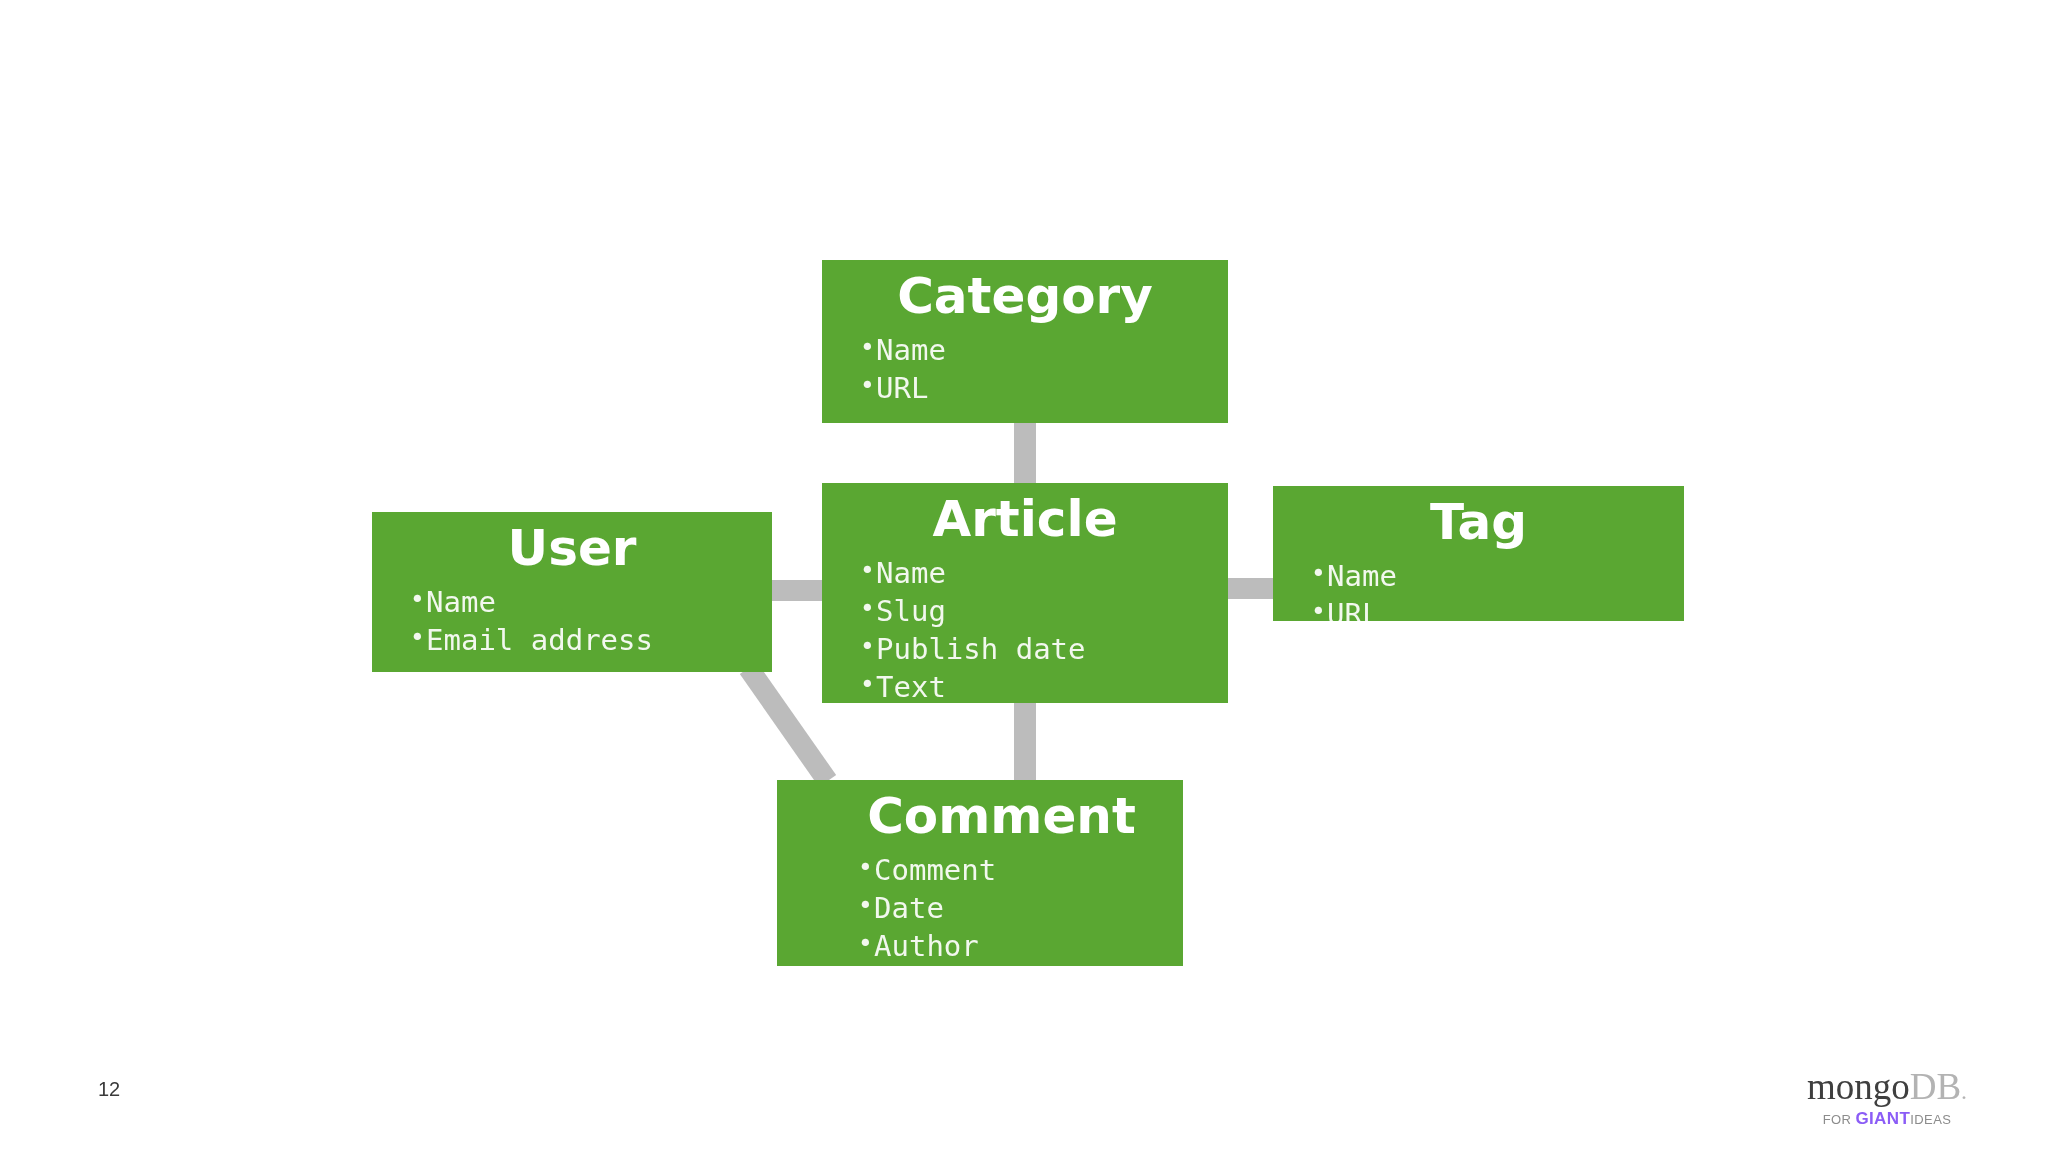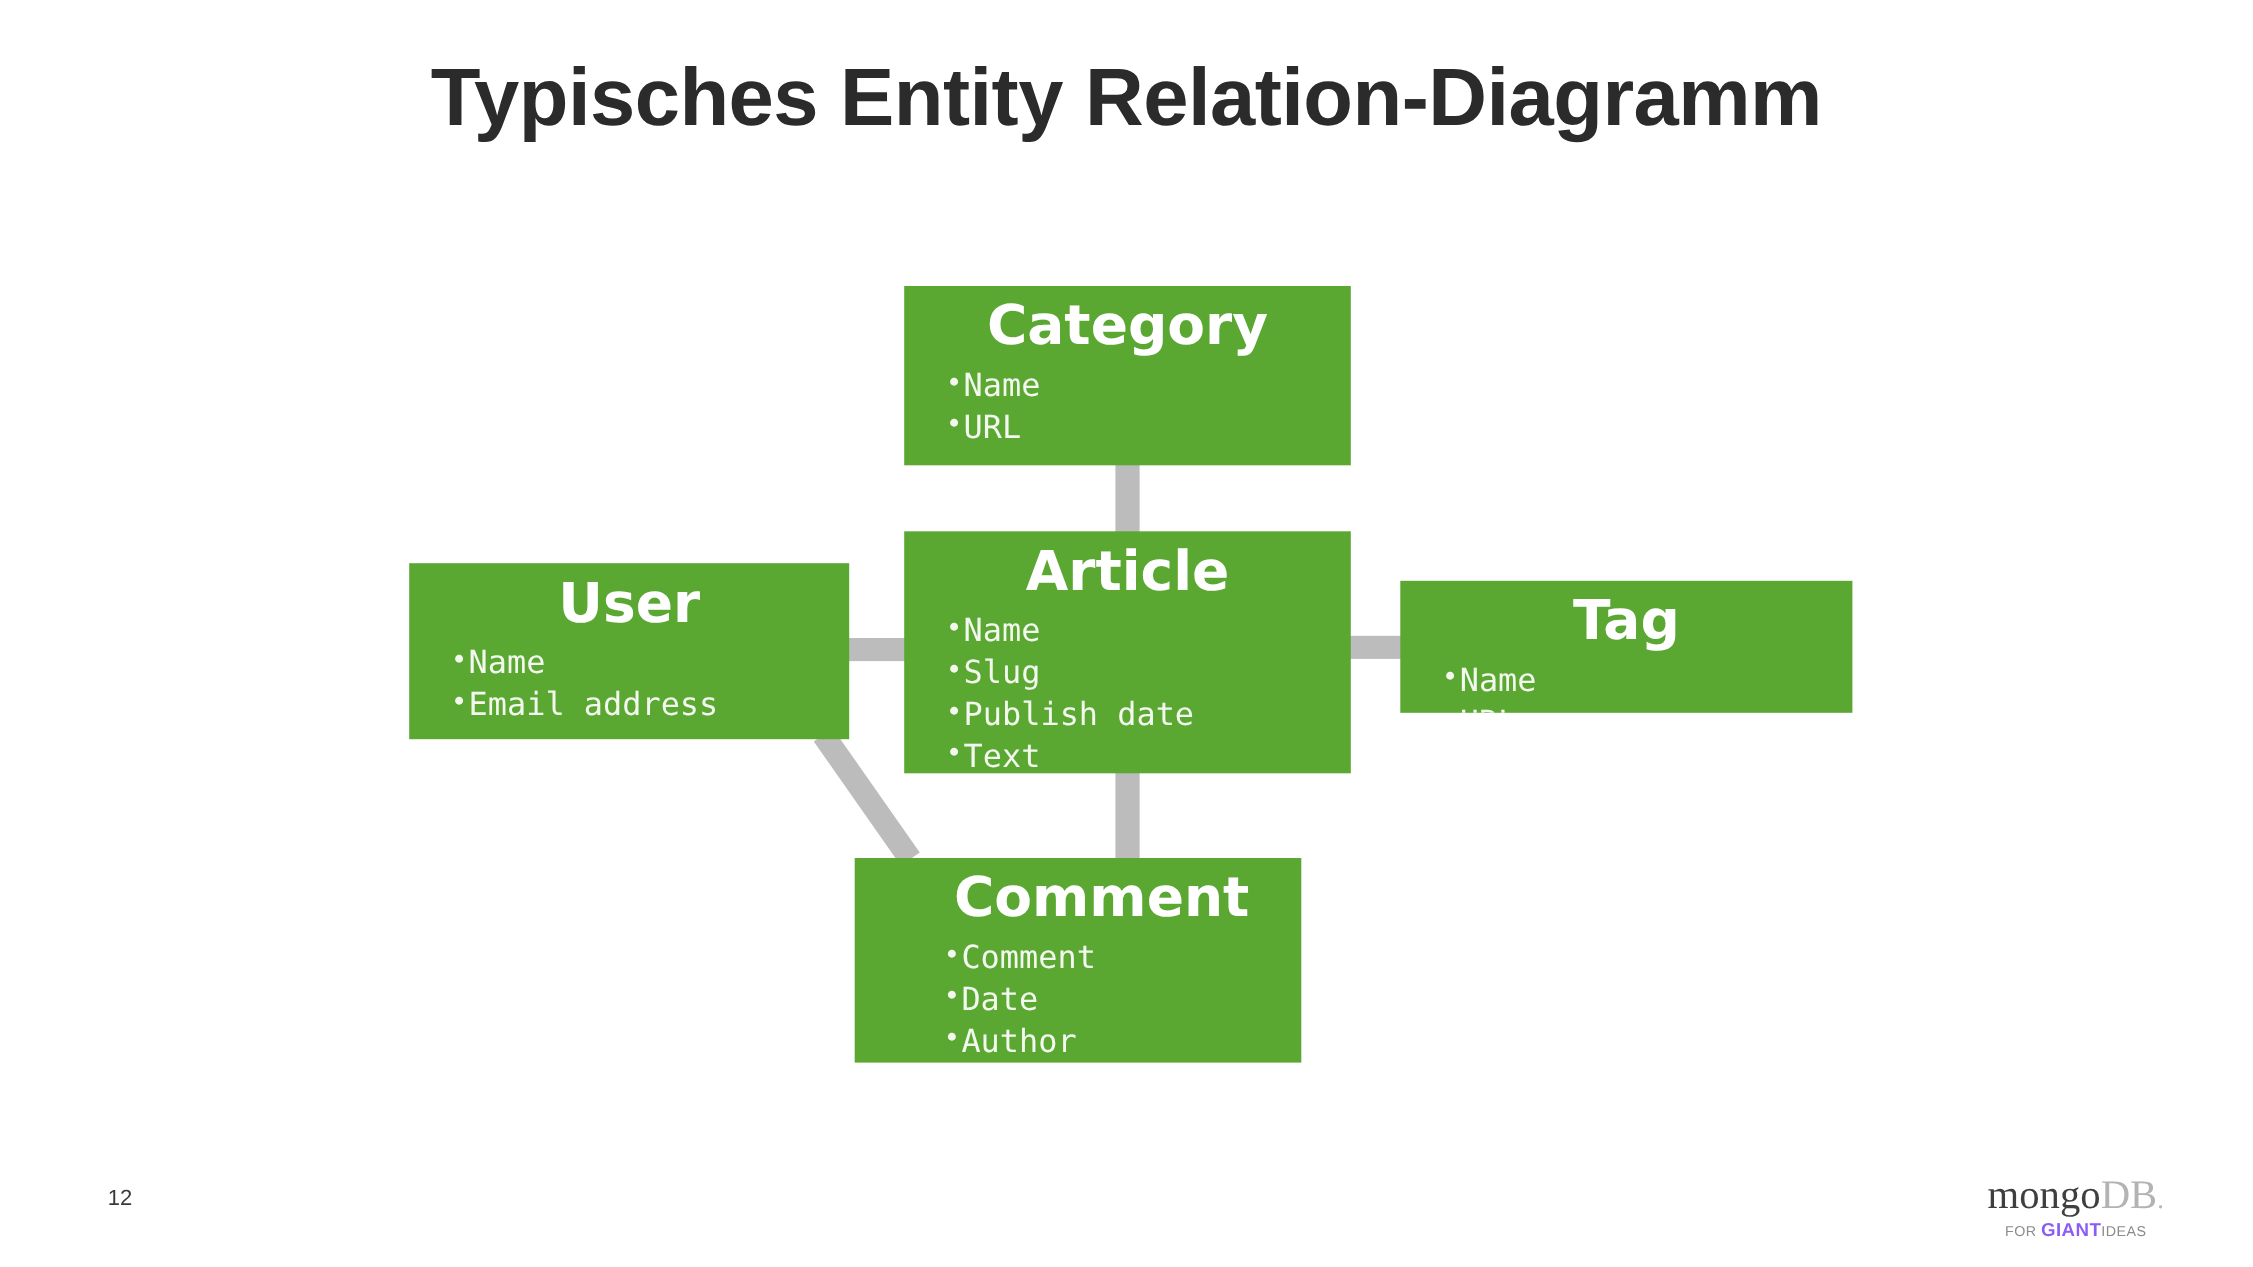--- a/index.html
+++ b/index.html
@@ -88,21 +88,21 @@
     top: -1px;
     font-family: "DejaVu Sans", sans-serif;
     font-size: 25px;
     line-height: 1.45;
   }
 
   
   #entity-category { left: 822px;  top: 260px; width: 406px; height: 163px; }
   #entity-article  { left: 822px;  top: 483px; width: 406px; height: 220px; }
   #entity-user     { left: 372px;  top: 512px; width: 400px; height: 160px; }
-  #entity-tag      { left: 1273px; top: 528px; width: 411px; height: 120px; }
+  #entity-tag      { left: 1273px; top: 486px; width: 411px; height: 135px; }
   #entity-comment  { left: 777px;  top: 780px; width: 406px; height: 186px; padding-left: 43px; }
 
   
   #page-number {
     position: absolute;
     left: 98px;
     top: 1078px;
     font-family: "Liberation Sans", sans-serif;
     font-size: 20px;
     color: #3a3a3a;
@@ -142,21 +142,20 @@
   #brand-tagline .ideas {
     font-size: 13px;
     margin-top: 27px;
   }
 </style>
 </head>
 <body>
 
 <div id="slide">
 
-  <div id="slide-title">Typisches Entity Relation-Diagramm</div>
 
   <div class="connector" style="left:1014px; top:415px; width:22px; height:76px;"></div>
 
   <div class="connector" style="left:764px; top:580px; width:66px; height:21px;"></div>
 
   <div class="connector" style="left:1220px; top:578px; width:61px; height:21px;"></div>
 
   <div class="connector" style="left:1014px; top:696px; width:22px; height:92px;"></div>
 
   <div class="connector-diagonal" style="left:757px; top:662px; width:138px; height:21px; transform: rotate(55deg);"></div>

